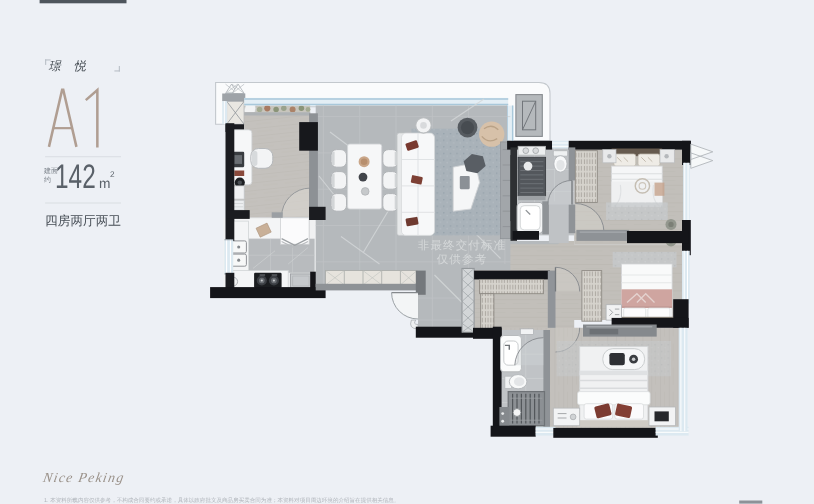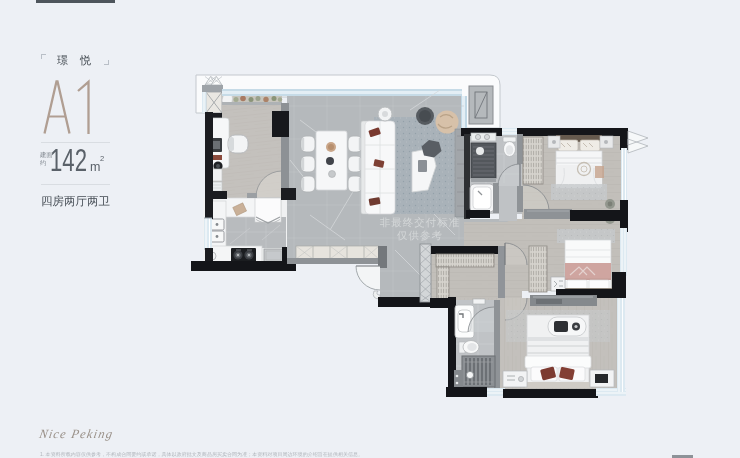--- a/index.html
+++ b/index.html
@@ -5,21 +5,21 @@
   html,body{margin:0;padding:0;}
   body{width:740px;height:458px;background:#edf0f5;position:relative;overflow:hidden;
        font-family:"Liberation Sans", sans-serif;}
   .abs{position:absolute;}
 </style>
 </head>
 <body>
 
 <div class="abs" style="left:36px;top:0;width:79px;height:2.5px;background:#4e555c;"></div>
 
-<div class="abs" style="left:57px;top:53px;color:#3e454c;font-size:11px;letter-spacing:12px;white-space:nowrap;">璟悦</div>
+<div class="abs" style="left:44px;top:53px;color:#3e454c;font-size:11px;letter-spacing:12px;white-space:nowrap;font-style:italic;">璟悦</div>
 
 <div class="abs" style="left:41px;top:54px;width:4px;height:4px;border-left:1px solid #b9bfc7;border-top:1px solid #b9bfc7;"></div>
 
 <div class="abs" style="left:104px;top:60px;width:4px;height:4px;border-right:1px solid #b9bfc7;border-bottom:1px solid #b9bfc7;"></div>
 
 <svg class="abs" style="left:0;top:0;" width="740" height="458" viewBox="0 0 740 458">
 
   <g stroke="#b09e92" stroke-width="2.3" fill="none">
     <path d="M44.5 133.5 L56.5 81.5 L57.5 81.5 L69.5 133.5"></path>
     <path d="M48.5 116.5 L65.5 116.5" stroke-width="2"></path>

